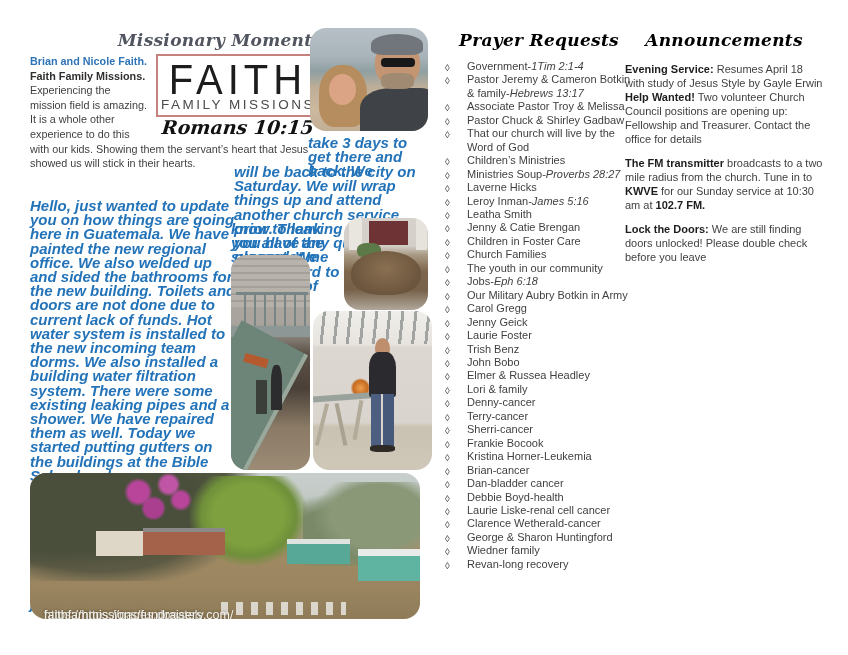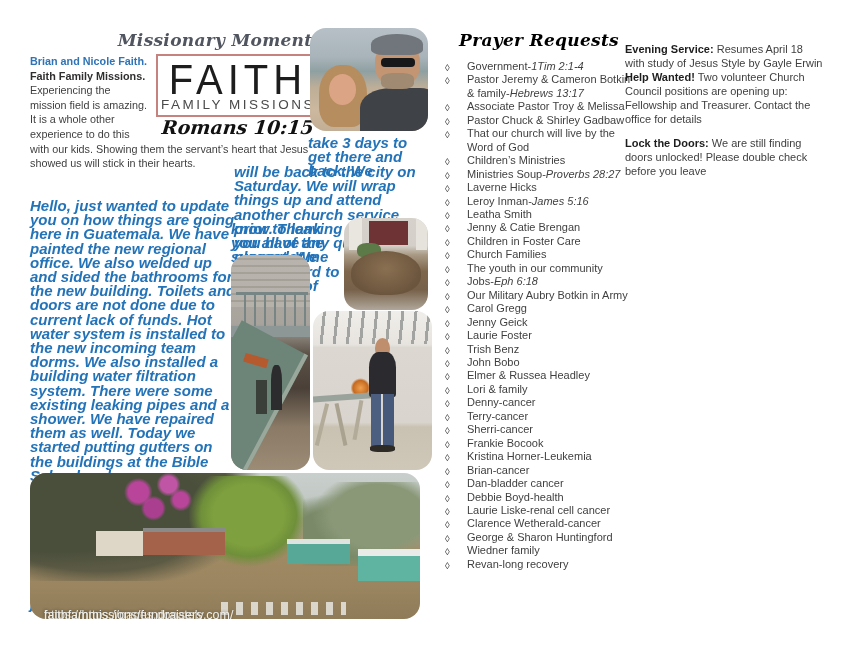--- a/index.html
+++ b/index.html
@@ -238,19 +238,21 @@
         <div class="prayer-item"><span class="p-bullet">◊</span><span>Debbie Boyd-health</span></div>
         <div class="prayer-item"><span class="p-bullet">◊</span><span>Laurie Liske-renal cell cancer</span></div>
         <div class="prayer-item"><span class="p-bullet">◊</span><span>Clarence Wetherald-cancer</span></div>
         <div class="prayer-item"><span class="p-bullet">◊</span><span>George &amp; Sharon Huntingford</span></div>
         <div class="prayer-item"><span class="p-bullet">◊</span><span>Wiedner family</span></div>
         <div class="prayer-item"><span class="p-bullet">◊</span><span>Revan-long recovery</span></div>
       </div>
   </div>
 
   <div class="ann-col">
+    <div class="col-title">Announcements</div>
     <div class="ann-blocks">
         <div class="ann-block"><span class="b">Evening Service:</span><span>  Resumes April 18 with study of Jesus Style by Gayle Erwin</span><br><span class="b">Help Wanted!</span><span>  Two volunteer Church Council positions are opening up:  Fellowship and Treasurer.  Contact the office for details</span></div>
+        <div class="ann-block"><span class="b">The FM transmitter</span><span> broadcasts to a two mile radius from the church.  Tune in to </span><span class="b">KWVE</span><span> for our Sunday service at 10:30 am at </span><span class="b">102.7 FM.</span></div>
         <div class="ann-block"><span class="b">Lock the Doors:</span><span>  We are still finding doors unlocked!  Please double check before you leave</span></div>
       </div>
   </div>
 
 </div>
 
 </body></html>

